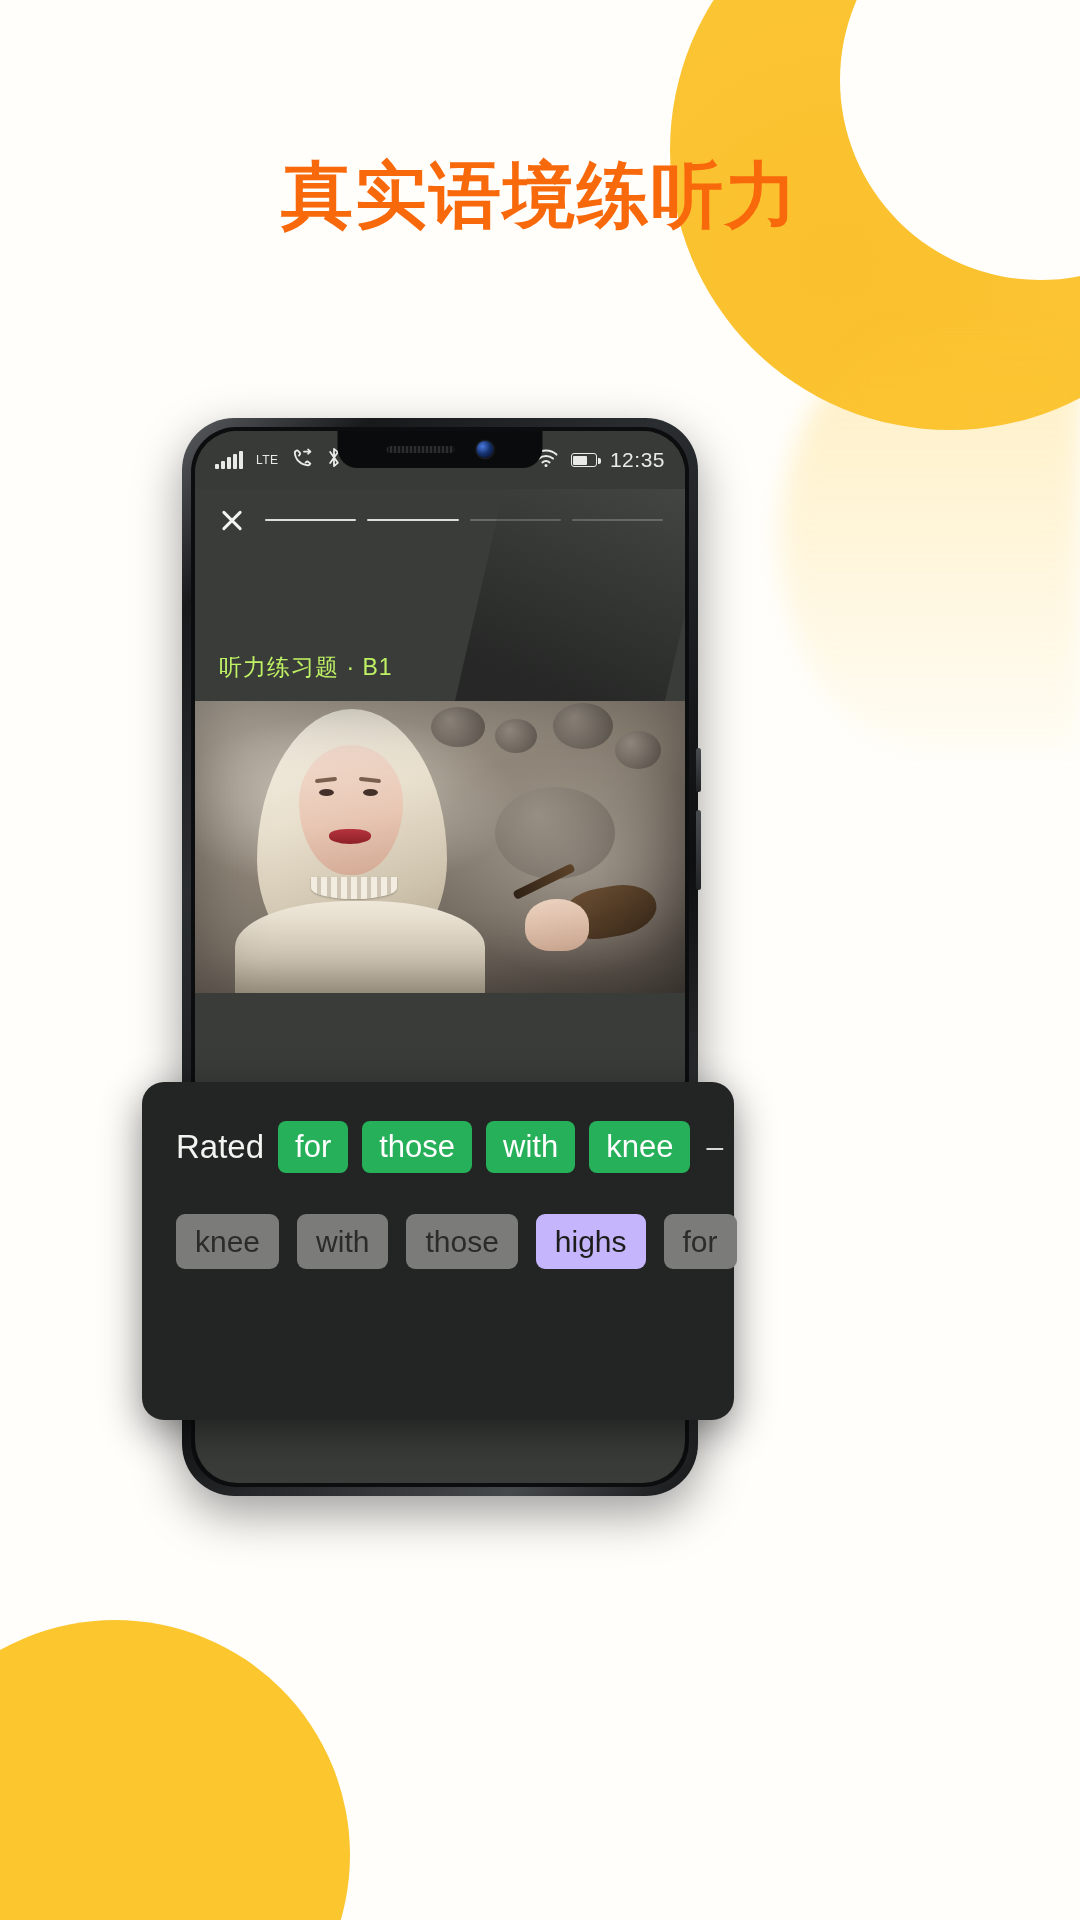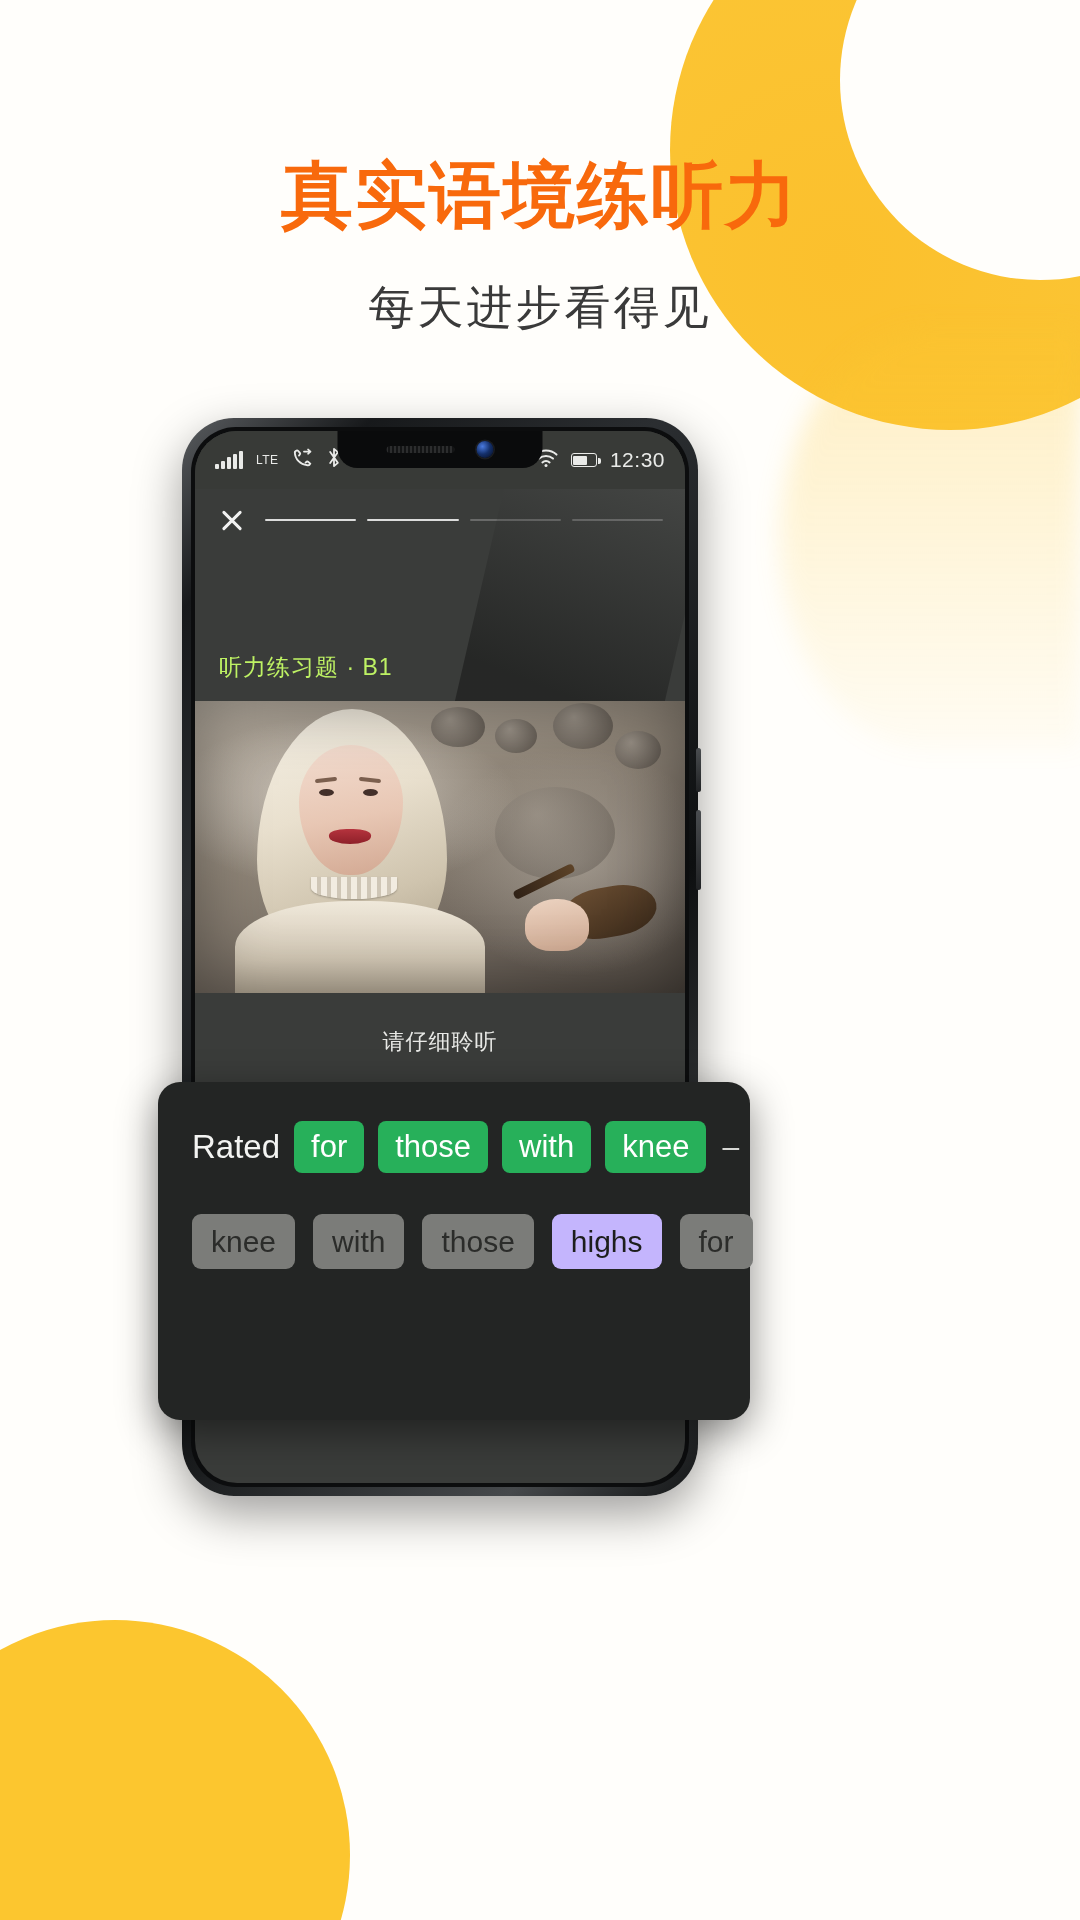--- a/index.html
+++ b/index.html
@@ -207,21 +207,21 @@
 
   .listen-strip {
     background:#3a3c3a; height: 98px; display:flex; align-items:center; justify-content:center;
     color:#e8e9e6; font-size: 22px; letter-spacing: 1px;
   }
   .filler { background:#3a3c3a; flex:1 1 auto; }
 
   
   .card {
     position: absolute;
-    left: 158px; top: 1082px;
+    left: 142px; top: 1082px;
     width: 592px; height: 338px;
     background: #232524;
     border-radius: 22px;
     box-shadow: 0 12px 40px rgba(0,0,0,0.45);
     z-index: 20;
     padding: 38px 34px 28px 34px;
   }
   .answer-line {
     display: flex; align-items: center; gap: 14px;
     font-size: 33px; color: #f3f4f2;
@@ -262,21 +262,20 @@
 
 <div class="page">
 
   <div class="blob-tr">
     <div class="blob-tr-inner"></div>
   </div>
   <div class="blob-soft"></div>
   <div class="blob-bl"></div>
 
   <div class="headline">真实语境练听力</div>
-  <div class="subhead">每天进步看得见</div>
 
   <div class="phone">
     <div class="side-btn b1"></div>
     <div class="side-btn b2"></div>
     <div class="phone-inner">
       <div class="screen">
 
         <div class="statusbar">
           <div class="sb-left">
             <span class="sig">
@@ -306,21 +305,21 @@
               <svg width="24" height="18" viewBox="0 0 24 18" fill="none">
                 <path d="M1.5 5.6C4.4 3 8 1.6 12 1.6s7.6 1.4 10.5 4" stroke="#e9eae8" stroke-width="2" stroke-linecap="round"></path>
                 <path d="M5 9.6c1.9-1.7 4.3-2.7 7-2.7s5.1 1 7 2.7" stroke="#e9eae8" stroke-width="2" stroke-linecap="round"></path>
                 <path d="M8.4 13.4c1-.9 2.2-1.4 3.6-1.4s2.6.5 3.6 1.4" stroke="#e9eae8" stroke-width="2" stroke-linecap="round"></path>
                 <circle cx="12" cy="16.4" r="1.5" fill="#e9eae8"></circle>
               </svg>
             </span>
             <span class="batt">
                 <i></i>
               </span>
-            <span class="time">12:30</span>
+            <span class="time">12:35</span>
           </div>
           <div class="notch">
             <span class="speaker"></span>
             <span class="cam"></span>
           </div>
         </div>
 
         <div class="app-top">
           <div class="close-x"></div>
           <div class="progress">
@@ -353,21 +352,20 @@
           <span class="eye r"></span>
           <span class="lips"></span>
           <span class="necklace"></span>
           <span class="dress"></span>
           <span class="spoon-handle"></span>
           <span class="spoon"></span>
           <span class="hand"></span>
           <div class="still-vig"></div>
         </div>
 
-        <div class="listen-strip">请仔细聆听</div>
         <div class="filler"></div>
 
       </div>
     </div>
   </div>
 
   <div class="card">
     <div class="answer-line">
       <span class="plain">Rated</span>
       <span class="chip">for</span>

